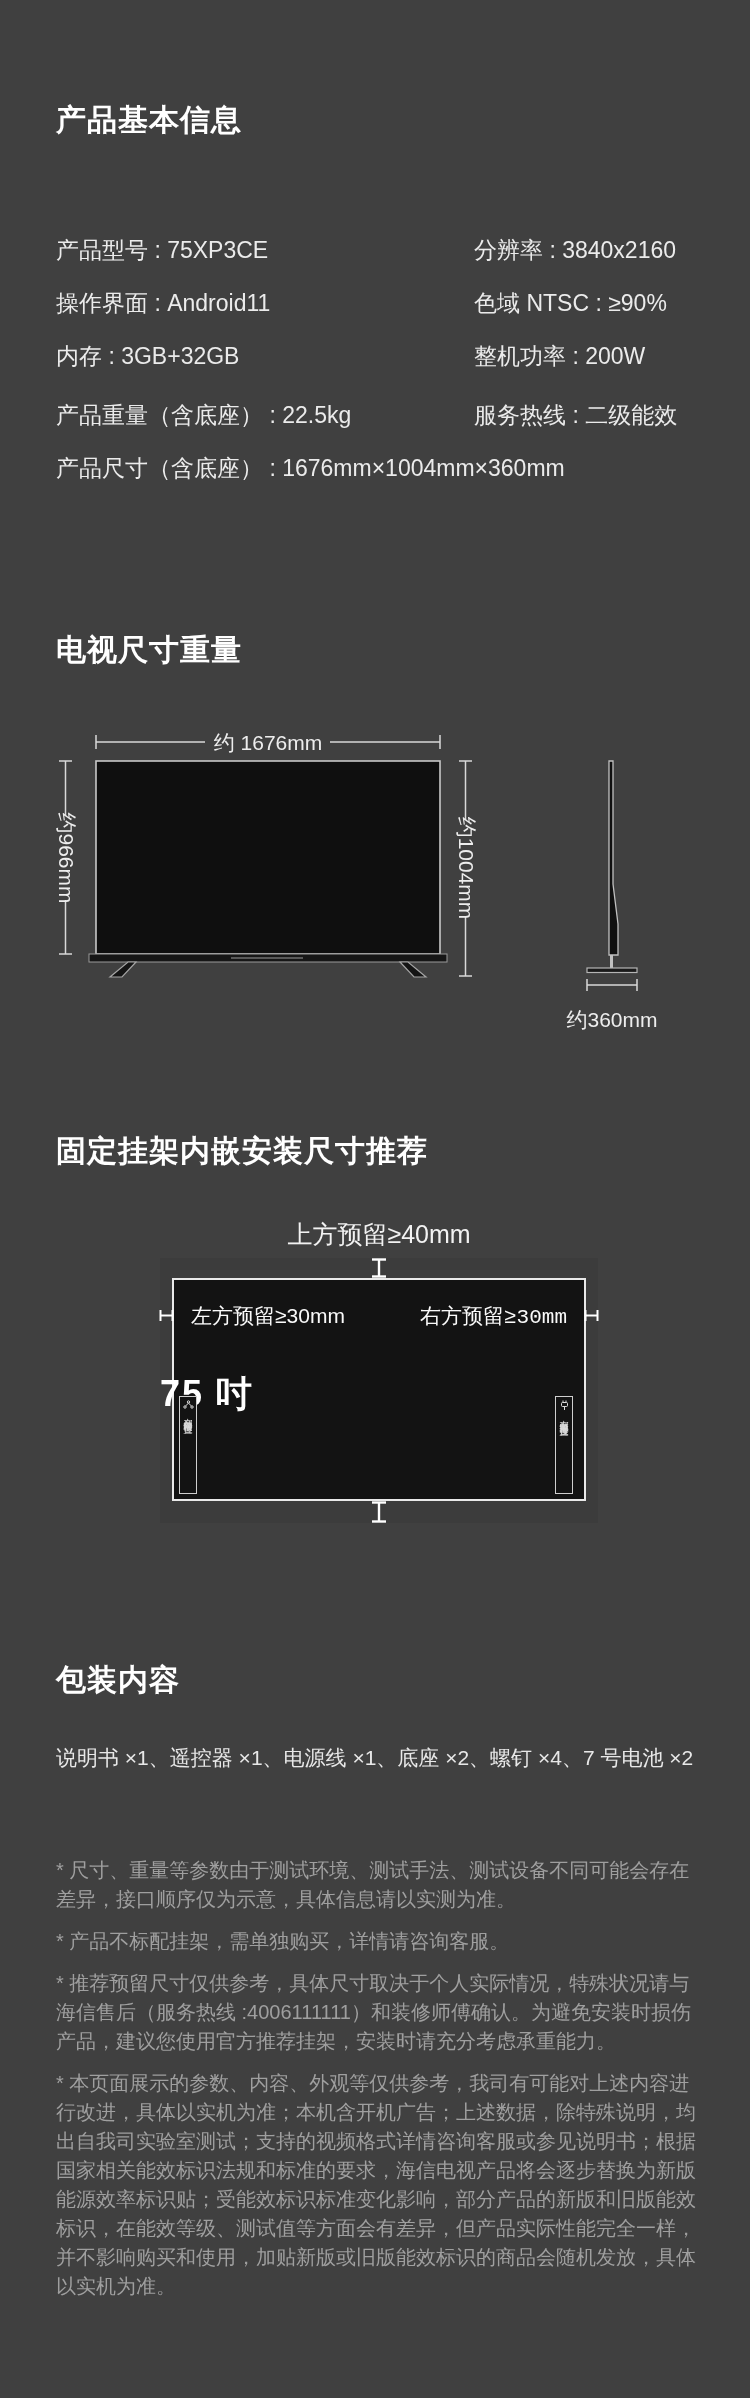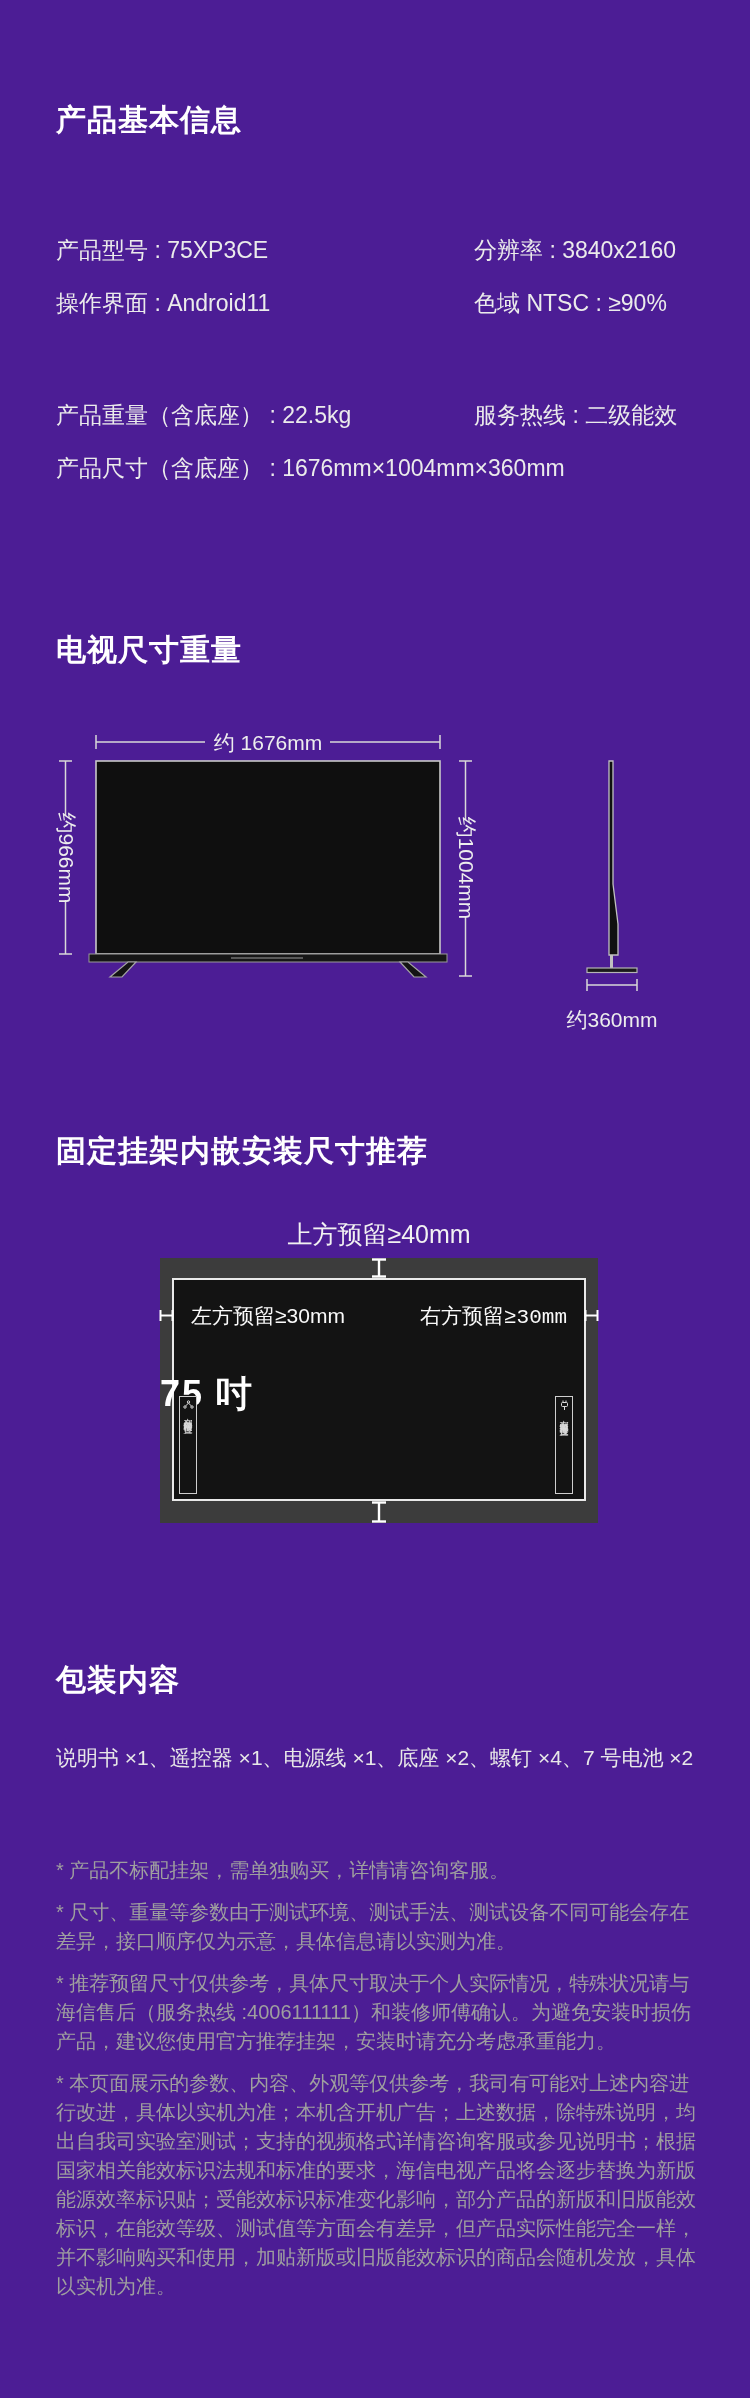--- a/index.html
+++ b/index.html
@@ -1,16 +1,16 @@
 <!DOCTYPE html>
 <html><head>
 <meta charset="utf-8">
 <style>
   html,body{margin:0;padding:0;background:#000;}
-  .page{position:relative;width:750px;height:2398px;background:#4c1d95;overflow:hidden;
+  .page{position:relative;width:750px;height:2398px;background:#404040;overflow:hidden;
         font-family:"Liberation Sans",sans-serif;color:#ededed;}
   .sec-title{position:absolute;left:56px;margin:0;font-size:30px;font-weight:700;color:#ffffff;letter-spacing:1px;white-space:nowrap;}
   .spec-row{position:absolute;left:56px;right:10px;height:30px;font-size:23px;color:#ebebeb;text-align:center;}
   .spec-cell{position:absolute;top:0;left:0;white-space:nowrap;}
   .spec-cell.right{left:418px;}
   .tv-svg{position:absolute;left:0;top:700px;}
   .tv-svg text{font-family:"Liberation Sans",sans-serif;font-size:21px;fill:#ededed;}
   .mount-label{position:absolute;left:160px;width:438px;text-align:center;font-size:25px;color:#f2f2f2;white-space:nowrap;}
   .mount{position:absolute;left:160px;top:1258px;width:438px;height:265px;background:#3c3c3c;}
   .mount-inner{position:absolute;left:12px;right:12px;top:20px;bottom:22px;background:#131313;border:2px solid #e9e9e9;box-sizing:border-box;}
@@ -35,20 +35,24 @@
 
   <h2 class="sec-title" style="top:100px">产品基本信息</h2>
 
   <div class="spec-row" style="top:235px">
     <div class="spec-cell"><span>产品型号</span><span> : </span><span>75XP3CE</span></div>
     <div class="spec-cell right"><span>分辨率</span><span> : </span><span>3840x2160</span></div>
   </div>
   <div class="spec-row" style="top:288px">
     <div class="spec-cell"><span>操作界面</span><span> : </span><span>Android11</span></div>
     <div class="spec-cell right"><span>色域 NTSC</span><span> : </span><span>≥90%</span></div>
+  </div>
+  <div class="spec-row" style="top:341px">
+    <div class="spec-cell"><span>内存</span><span> : </span><span>3GB+32GB</span></div>
+    <div class="spec-cell right"><span>整机功率</span><span> : </span><span>200W</span></div>
   </div>
   <div class="spec-row" style="top:400px">
     <div class="spec-cell"><span>产品重量（含底座）</span><span> : </span><span>22.5kg</span></div>
     <div class="spec-cell right"><span>服务热线</span><span> : </span><span>二级能效</span></div>
   </div>
   <div class="spec-row" style="top:453px">
     <div class="spec-cell"><span>产品尺寸（含底座）</span><span> : </span><span>1676mm×1004mm×360mm</span></div>
   </div>
 
   <h2 class="sec-title" style="top:630px">电视尺寸重量</h2>
@@ -158,19 +162,19 @@
       </svg>
       <span class="vtext">右侧电源连接位置</span>
     </div>
   </div>
 
 
   <h2 class="sec-title" style="top:1660px">包装内容</h2>
   <div class="pkg-line">说明书 ×1、遥控器 ×1、电源线 ×1、底座 ×2、螺钉 ×4、7 号电池 ×2</div>
 
   <div class="footnotes">
+    <p>* 尺寸、重量等参数由于测试环境、测试手法、测试设备不同可能会存在差异，接口顺序仅为示意，具体信息请以实测为准。</p>
     <p>* 产品不标配挂架，需单独购买，详情请咨询客服。</p>
-    <p>* 尺寸、重量等参数由于测试环境、测试手法、测试设备不同可能会存在差异，接口顺序仅为示意，具体信息请以实测为准。</p>
     <p>* 推荐预留尺寸仅供参考，具体尺寸取决于个人实际情况，特殊状况请与海信售后（服务热线 :4006111111）和装修师傅确认。为避免安装时损伤产品，建议您使用官方推荐挂架，安装时请充分考虑承重能力。</p>
     <p>* 本页面展示的参数、内容、外观等仅供参考，我司有可能对上述内容进行改进，具体以实机为准；本机含开机广告；上述数据，除特殊说明，均出自我司实验室测试；支持的视频格式详情咨询客服或参见说明书；根据国家相关能效标识法规和标准的要求，海信电视产品将会逐步替换为新版能源效率标识贴；受能效标识标准变化影响，部分产品的新版和旧版能效标识，在能效等级、测试值等方面会有差异，但产品实际性能完全一样，并不影响购买和使用，加贴新版或旧版能效标识的商品会随机发放，具体以实机为准。</p>
   </div>
 
 </div>
 
 </body></html>

